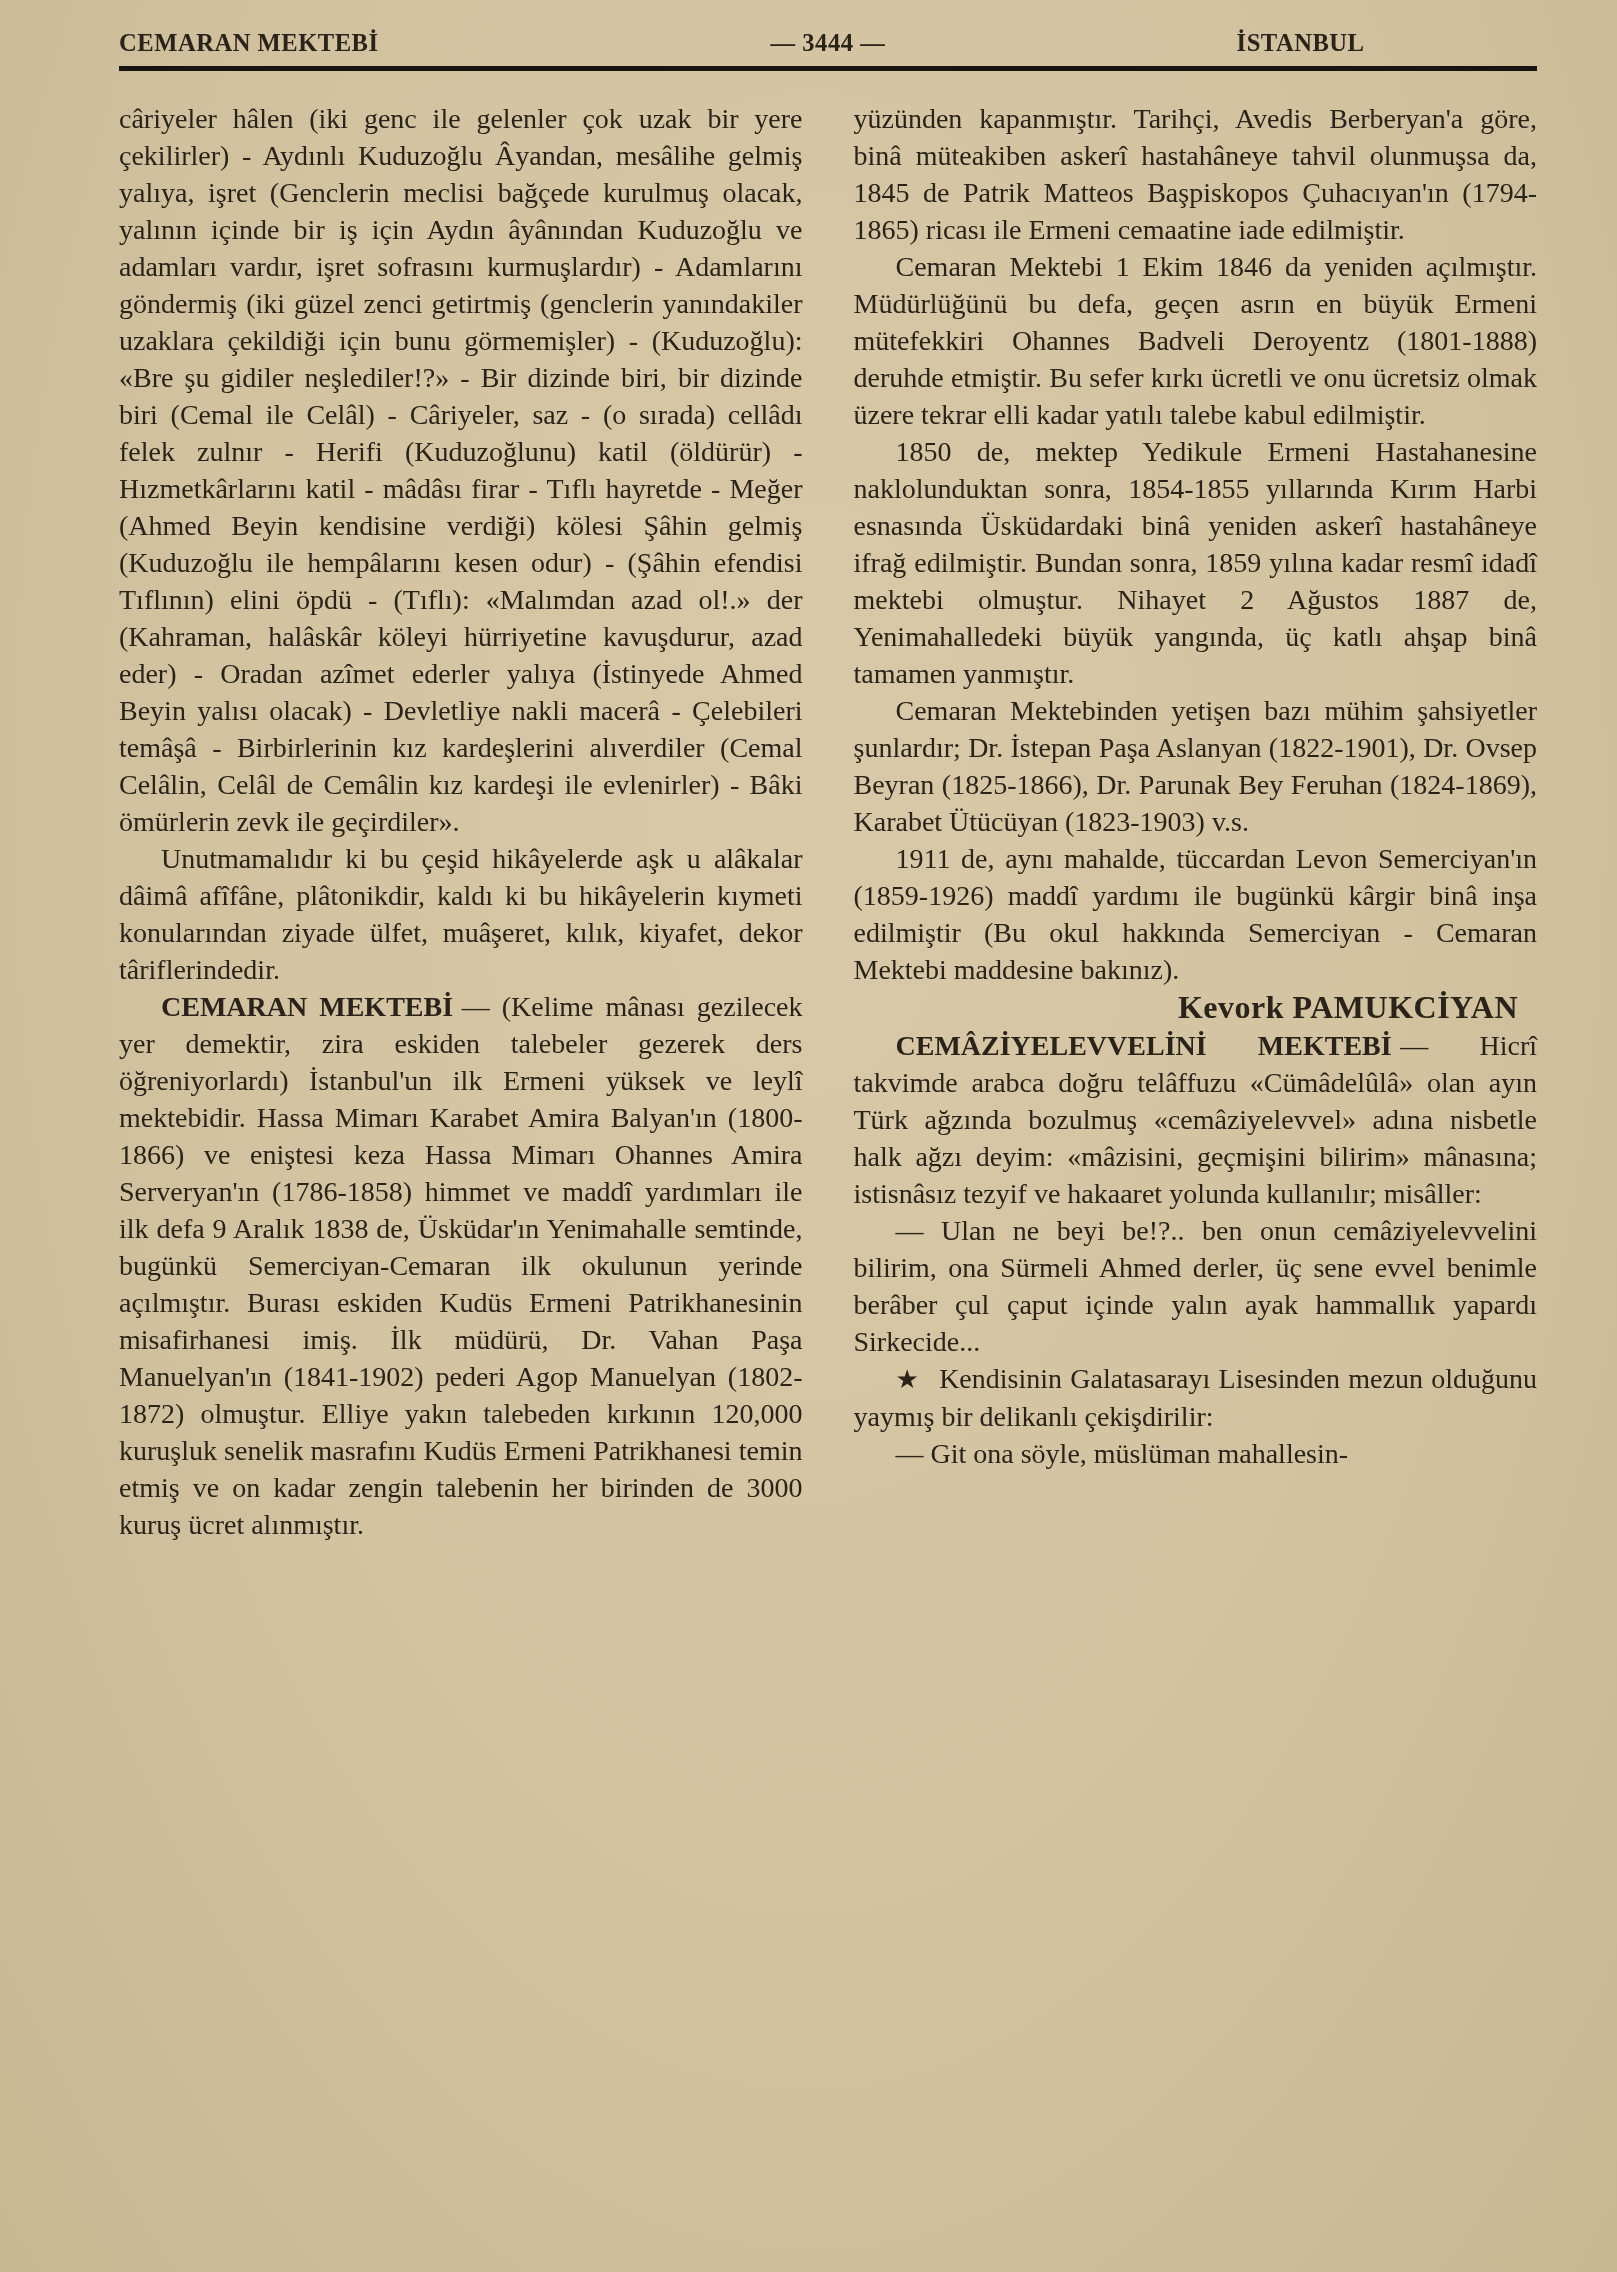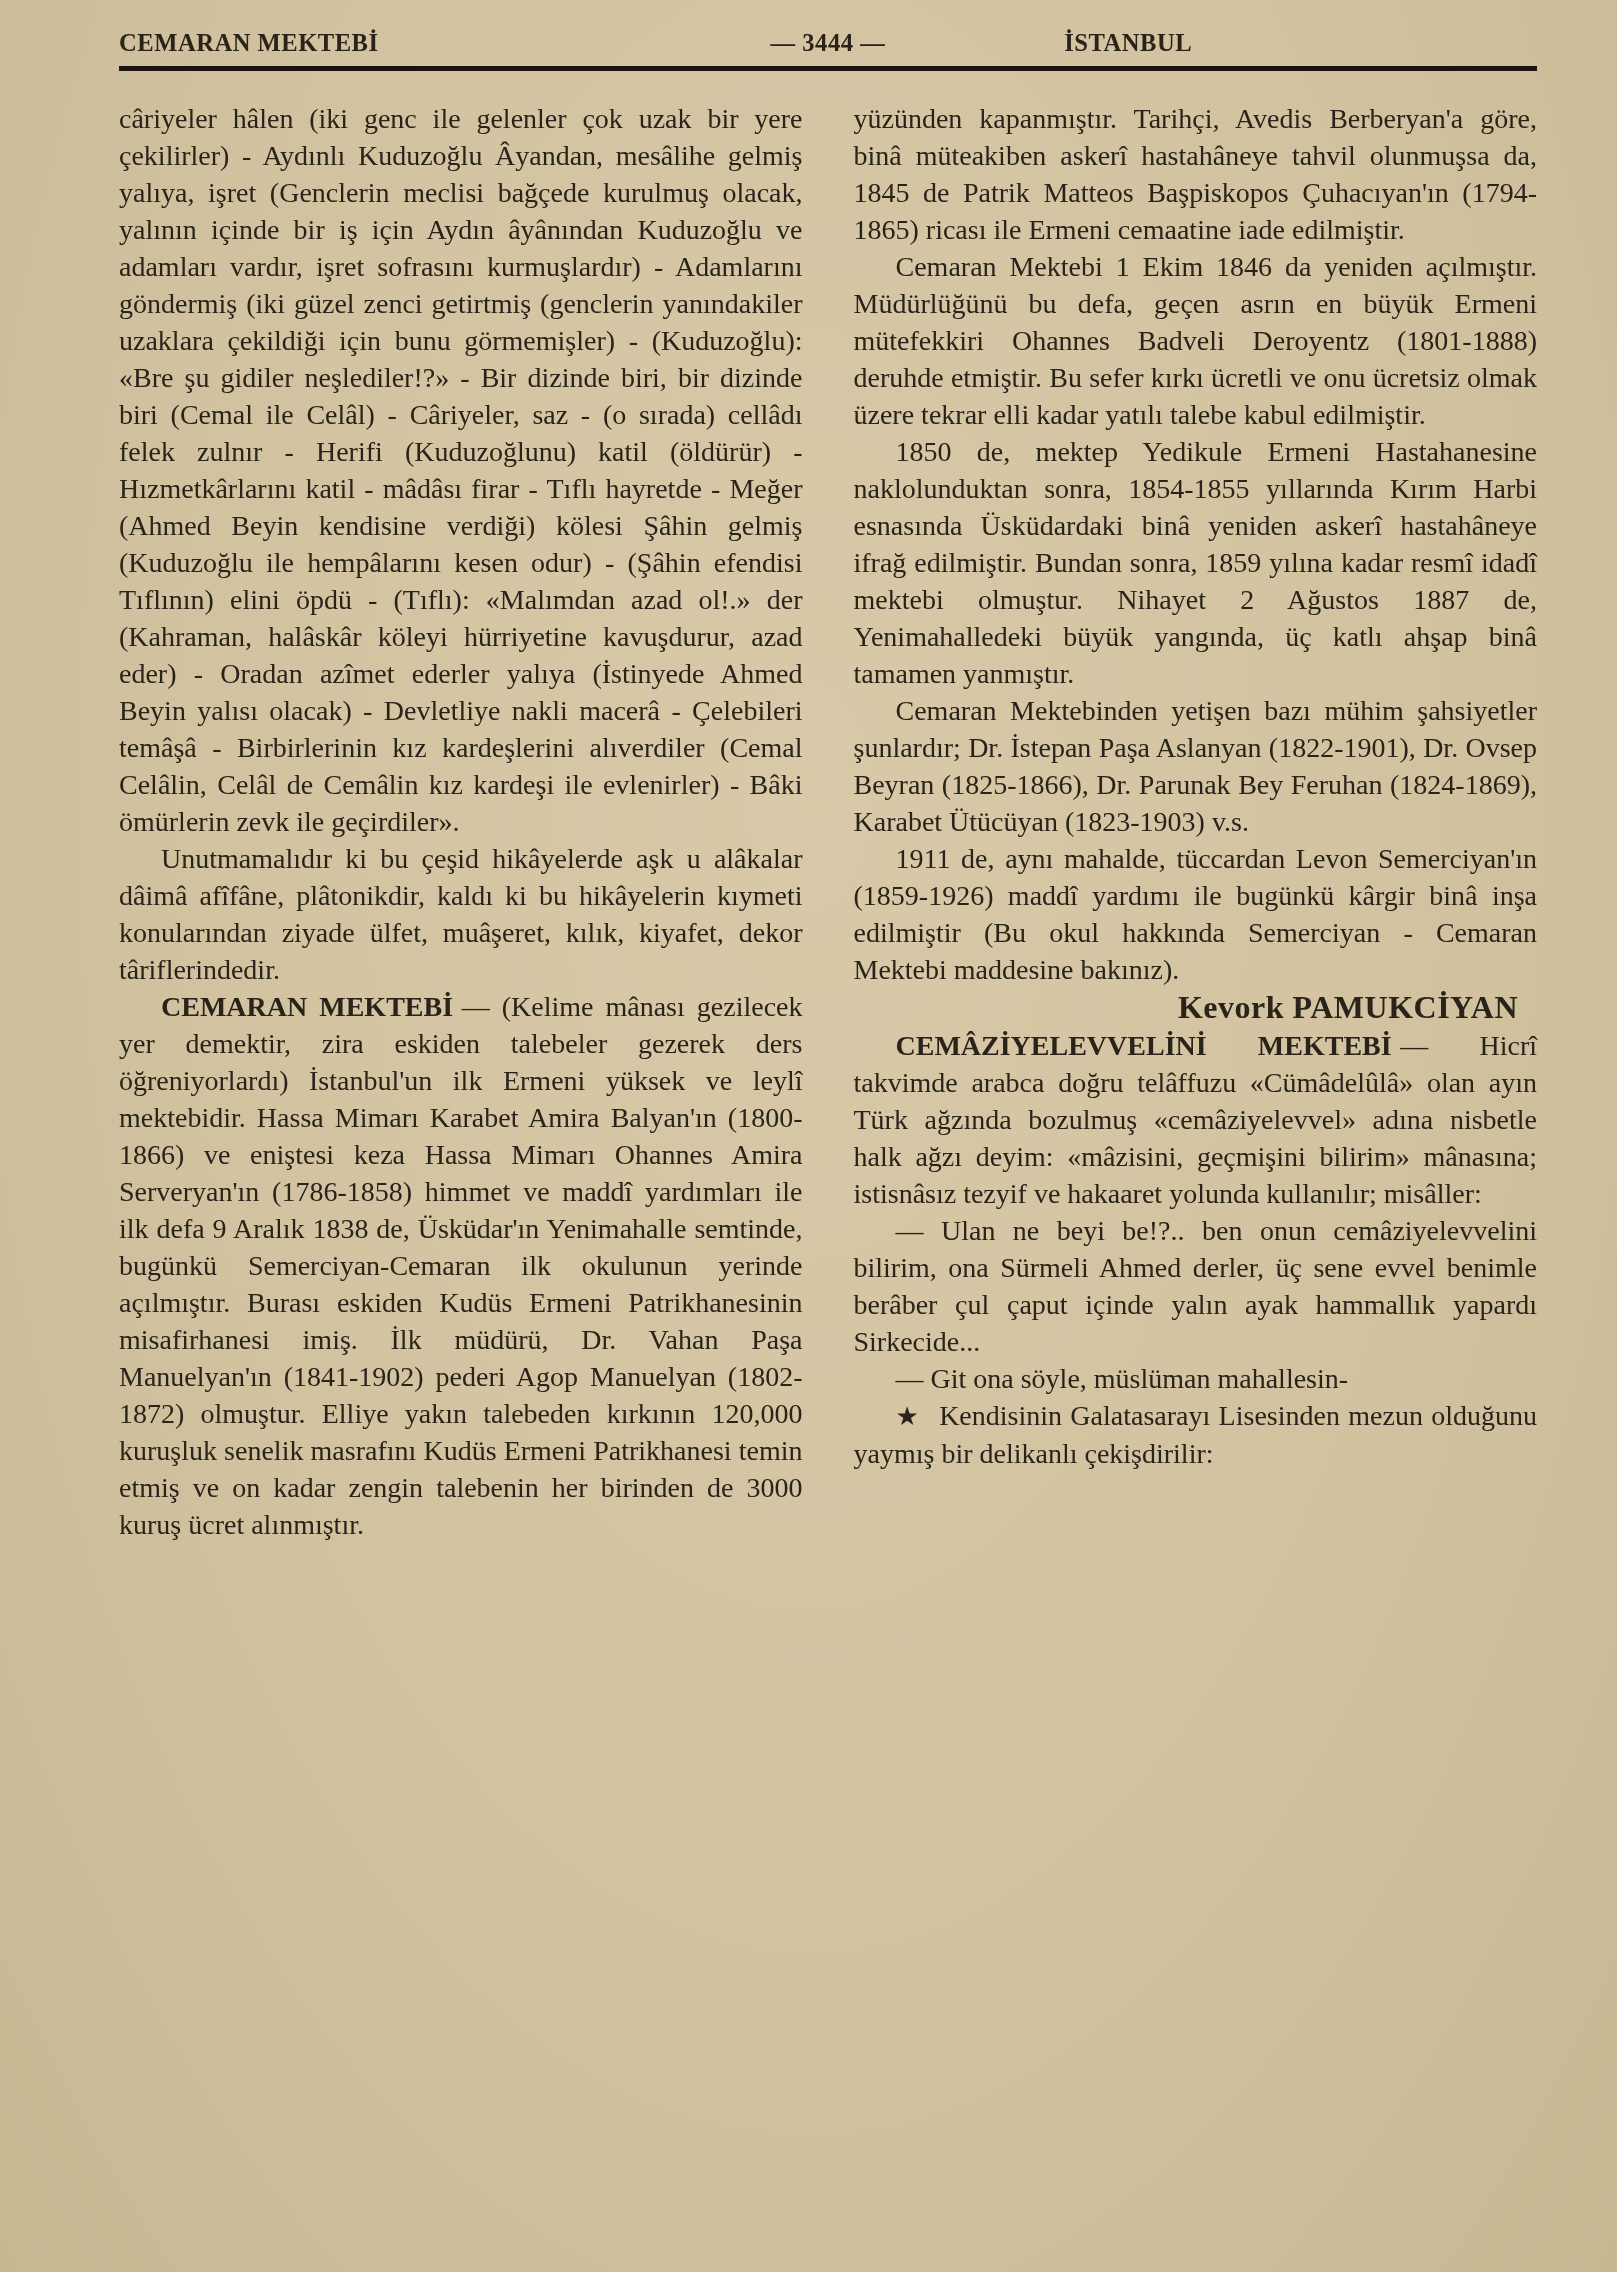--- a/index.html
+++ b/index.html
@@ -7,21 +7,21 @@
   body{
     width:1618px;height:2273px;overflow:hidden;
     background:radial-gradient(ellipse at 50% 35%, #d9c9a8 0%, #d2c2a0 55%, #c8b791 100%);
     font-family:"Liberation Serif","DejaVu Serif",serif;
     color:#29231a;
   }
   .page{padding:29px 81px 21.4px 119px;height:100%}
   .header{display:flex;align-items:baseline;font-weight:700;font-size:24.6px;letter-spacing:0.5px}
   .header > div{width:33.33%}
   .h-center{text-align:center}
-  .h-right{text-align:left}
+  .h-right{text-align:center}
   .rule{height:0;border-bottom:5.3px solid #191410;margin-top:8.6px}
   .columns{display:flex;gap:51px;margin-top:29px}
   .col{flex:1;font-size:28px;line-height:37px;text-align:justify}
   .para{margin:0;text-indent:0}
   .para.indent{text-indent:42px}
   .lead{font-weight:700;margin-right:8.6px}
   .star{margin-right:19px;font-size:26px}
   .signature{margin:0;text-align:right;font-weight:700;font-size:32px;line-height:39px;padding-right:19px;letter-spacing:0.5px}
 </style>
 </head>
@@ -47,19 +47,19 @@
 
     <div class="col">
       <p class="para"><span>yüzünden kapanmıştır. Tarihçi, Avedis Berberyan'a göre, binâ müteakiben askerî hastahâneye tahvil olunmuşsa da, 1845 de Patrik Matteos Başpiskopos Çuhacıyan'ın (1794-1865) ricası ile Ermeni cemaatine iade edilmiştir.</span></p>
       <p class="para indent"><span>Cemaran Mektebi 1 Ekim 1846 da yeniden açılmıştır. Müdürlüğünü bu defa, geçen asrın en büyük Ermeni mütefekkiri Ohannes Badveli Deroyentz (1801-1888) deruhde etmiştir. Bu sefer kırkı ücretli ve onu ücretsiz olmak üzere tekrar elli kadar yatılı talebe kabul edilmiştir.</span></p>
       <p class="para indent"><span>1850 de, mektep Yedikule Ermeni Hastahanesine naklolunduktan sonra, 1854-1855 yıllarında Kırım Harbi esnasında Üsküdardaki binâ yeniden askerî hastahâneye ifrağ edilmiştir. Bundan sonra, 1859 yılına kadar resmî idadî mektebi olmuştur. Nihayet 2 Ağustos 1887 de, Yenimahalledeki büyük yangında, üç katlı ahşap binâ tamamen yanmıştır.</span></p>
       <p class="para indent"><span>Cemaran Mektebinden yetişen bazı mühim şahsiyetler şunlardır; Dr. İstepan Paşa Aslanyan (1822-1901), Dr. Ovsep Beyran (1825-1866), Dr. Parunak Bey Feruhan (1824-1869), Karabet Ütücüyan (1823-1903) v.s.</span></p>
       <p class="para indent"><span>1911 de, aynı mahalde, tüccardan Levon Semerciyan'ın (1859-1926) maddî yardımı ile bugünkü kârgir binâ inşa edilmiştir (Bu okul hakkında Semerciyan - Cemaran Mektebi maddesine bakınız).</span></p>
       <p class="signature"><span>Kevork PAMUKCİYAN</span></p>
       <p class="para indent"><b class="lead">CEMÂZİYELEVVELİNİ MEKTEBİ</b><span>— Hicrî takvimde arabca doğru telâffuzu «Cümâdelûlâ» olan ayın Türk ağzında bozulmuş «cemâziyelevvel» adına nisbetle halk ağzı deyim: «mâzisini, geçmişini bilirim» mânasına; istisnâsız tezyif ve hakaaret yolunda kullanılır; misâller:</span></p>
       <p class="para indent"><span>— Ulan ne beyi be!?.. ben onun cemâziyelevvelini bilirim, ona Sürmeli Ahmed derler, üç sene evvel benimle berâber çul çaput içinde yalın ayak hammallık yapardı Sirkecide...</span></p>
+      <p class="para indent"><span class="star">★</span><span>Kendisinin Galatasarayı Lisesinden mezun olduğunu yaymış bir delikanlı çekişdirilir:</span></p>
       <p class="para indent"><span>— Git ona söyle, müslüman mahallesin-</span></p>
-      <p class="para indent"><span class="star">★</span><span>Kendisinin Galatasarayı Lisesinden mezun olduğunu yaymış bir delikanlı çekişdirilir:</span></p>
     </div>
 
   </div>
 </div>
 
 
 </body></html>

